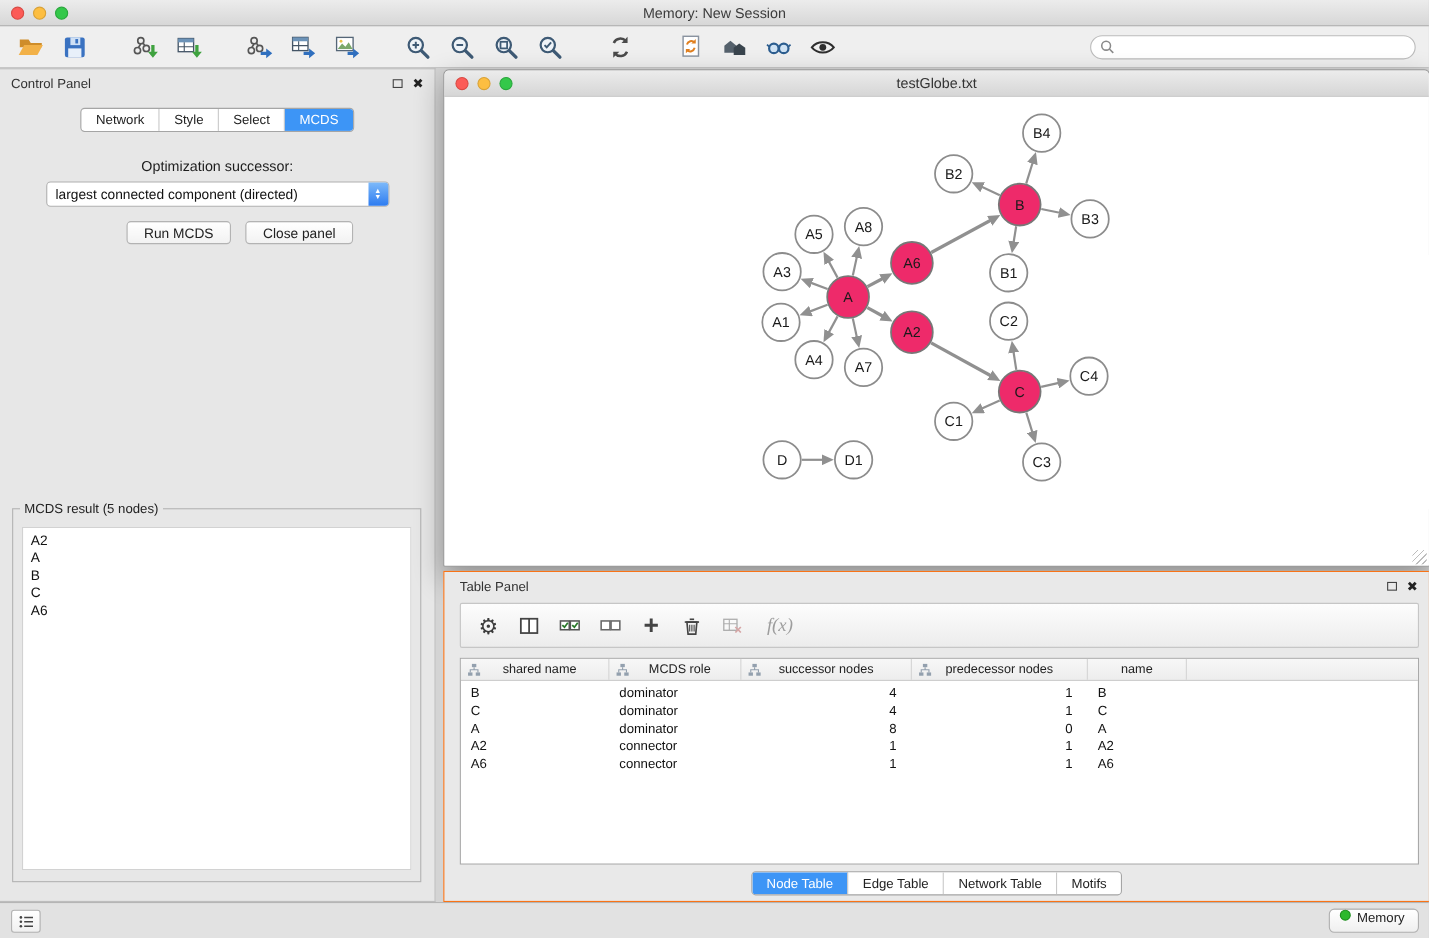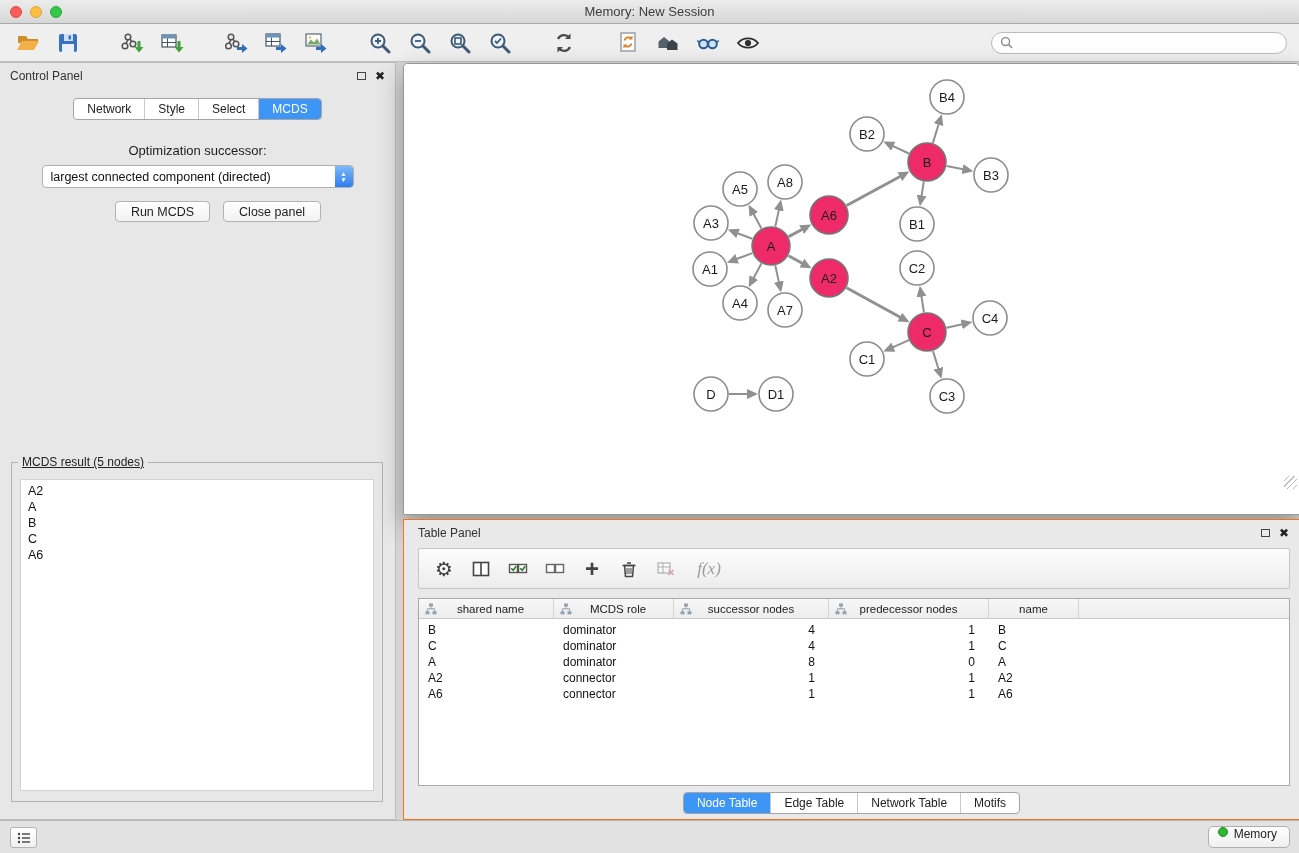--- a/index.html
+++ b/index.html
@@ -59,21 +59,21 @@
   .dd-stepper { width:18px; height:21px; border-radius:0 3px 3px 0;
     background:linear-gradient(#7cb9fa,#2e7cf0); display:flex; flex-direction:column;
     align-items:center; justify-content:center; }
   .dd-stepper span { color:#fff; font-size:6.5px; line-height:6px; }
   .btn-row { display:flex; justify-content:center; gap:13px; margin-top:13px;margin-left:41px; }
   .mac-btn { height:21px; padding:0 15px; background:linear-gradient(#ffffff,#f2f2f2);
     border:1px solid #b3b3b3; border-radius:4px; font-size:12.5px; color:#222;
     font-family:"Liberation Sans",sans-serif; }
   .mcds-fieldset { position:absolute; left:11px; top:392px; width:372px; height:347px;
     border:1px solid #b3b3b3; background:#e7e7e7; }
-  .mcds-fieldset legend { font-size:12px; color:#222; margin-left:6px; padding:0 4px;text-decoration:underline; }
+  .mcds-fieldset legend { font-size:12px; color:#222; margin-left:6px; padding:0 4px; }
   .mcds-list { position:absolute; left:8px; right:8px; top:10px; bottom:10px;
     background:#fff; border:1px solid #d2d2d2; overflow:hidden; padding:3px 0; }
   .mcds-item { font-size:12.5px; line-height:16px; padding-left:7px; color:#111; }
 
   
   .net-window { position:absolute; left:403px; top:63px; width:897px; height:452px;
     background:#fff; border:1px solid #979797; border-radius:5px 5px 1px 1px;
     box-shadow:0 10px 26px rgba(0,0,0,.32); overflow:hidden; }
   .net-titlebar { height:24px; background:linear-gradient(#ececec,#d6d6d6);
     border-bottom:1px solid #b4b4b4; position:relative; }
@@ -316,20 +316,28 @@
         <div class="mcds-item">A2</div>
         <div class="mcds-item">A</div>
         <div class="mcds-item">B</div>
         <div class="mcds-item">C</div>
         <div class="mcds-item">A6</div>
       </div>
   </fieldset>
 </div>
 
 <div class="net-window">
+  <div class="net-titlebar">
+    <div class="traffic">
+      <span class="tl red"></span>
+      <span class="tl yel"></span>
+      <span class="tl grn"></span>
+    </div>
+    <div class="title">testGlobe.txt</div>
+  </div>
   <div class="net-canvas">
     <svg width="895" height="427" viewBox="0 0 895 427">
       <defs>
         <marker id="arrowhead" markerUnits="userSpaceOnUse" markerWidth="12" markerHeight="10" refX="2" refY="5" orient="auto">
           <path d="M0,0 L11,5 L0,10 Z" fill="#909090"></path>
         </marker>
       </defs>
     <line x1="357.4" y1="164.4" x2="348.9" y2="148.7" stroke="#909090" stroke-width="2" marker-end="url(#arrowhead)"></line>
         <line x1="371.3" y1="162.5" x2="375.2" y2="144.4" stroke="#909090" stroke-width="2" marker-end="url(#arrowhead)"></line>
         <line x1="348.3" y1="174.8" x2="332.2" y2="168.7" stroke="#909090" stroke-width="2" marker-end="url(#arrowhead)"></line>

